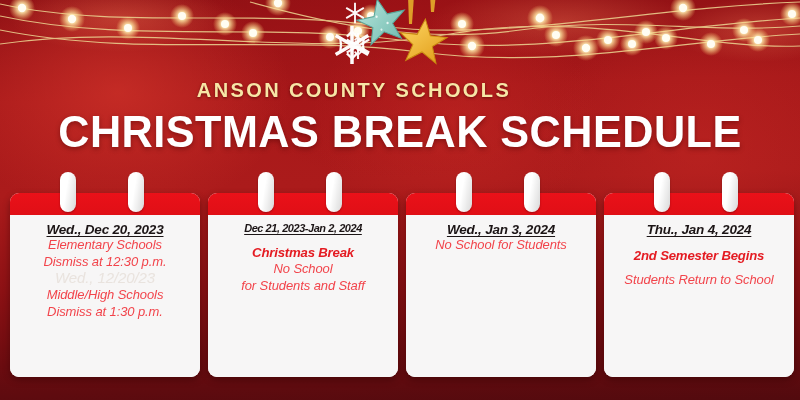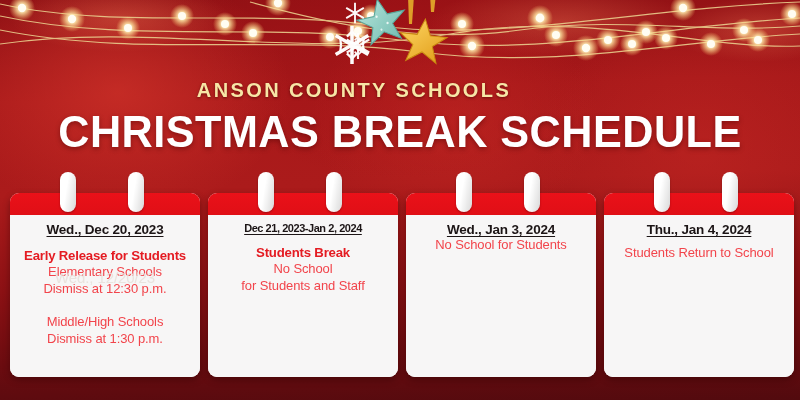--- a/index.html
+++ b/index.html
@@ -52,21 +52,21 @@
   .ring{
     position:absolute;top:-21px;width:16px;height:40px;border-radius:8px;
     background:linear-gradient(100deg,#ffffff 40%,#d9d9d9 100%);
     box-shadow:0 1px 2px rgba(0,0,0,.30);
   }
   .ring.a{left:50px;}
   .ring.b{left:118px;}
 
   .card-body{
     flex:1;background:#f7f6f6;border-radius:0 0 9px 9px;
-    padding:7px 6px 0;text-align:center;position:relative;
+    padding:7px 6px 0;text-align:center;position:relative;font-style:italic;
   }
   .date{
     font-size:13.5px;font-weight:700;color:#1c1516;
     text-decoration:underline;text-underline-offset:2px;
     letter-spacing:-.2px;white-space:nowrap;
   }
   .card.wide .date{font-size:11px;letter-spacing:-.45px;}
   .headline{
     margin-top:11px;font-size:13.2px;font-weight:700;color:#e41b22;
     line-height:1.22;letter-spacing:-.2px;
@@ -209,37 +209,36 @@
 
   <div class="cards">
 
     <div class="card">
       <div class="card-band">
         <span class="ring a"></span>
         <span class="ring b"></span>
       </div>
       <div class="card-body">
         <div class="date">Wed., Dec 20, 2023</div>
-        <div class="headline">Early Release for Students</div>
         <div class="ghost">Wed., 12/20/23</div>
         <div class="detail" style="white-space:pre-line">Elementary Schools
 Dismiss at 12:30 p.m.</div>
         <div class="detail" style="white-space:pre-line">Middle/High Schools
 Dismiss at 1:30 p.m.</div>
       </div>
     </div>
 
     <div class="card wide">
       <div class="card-band">
         <span class="ring a"></span>
         <span class="ring b"></span>
       </div>
       <div class="card-body">
         <div class="date">Dec 21, 2023-Jan 2, 2024</div>
-        <div class="headline">Students Break</div>
+        <div class="headline">Christmas Break</div>
         <div class="detail" style="white-space:pre-line">No School
 for Students and Staff</div>
       </div>
     </div>
 
     <div class="card">
       <div class="card-band">
         <span class="ring a"></span>
         <span class="ring b"></span>
       </div>
@@ -249,18 +248,19 @@
       </div>
     </div>
 
     <div class="card">
       <div class="card-band">
         <span class="ring a"></span>
         <span class="ring b"></span>
       </div>
       <div class="card-body">
         <div class="date">Thu., Jan 4, 2024</div>
+        <div class="headline">2nd Semester Begins</div>
         <div class="detail" style="margin-top:8px;white-space:pre-line">Students Return to School</div>
       </div>
     </div>
 
   </div>
 </div>
 
 </body></html>

